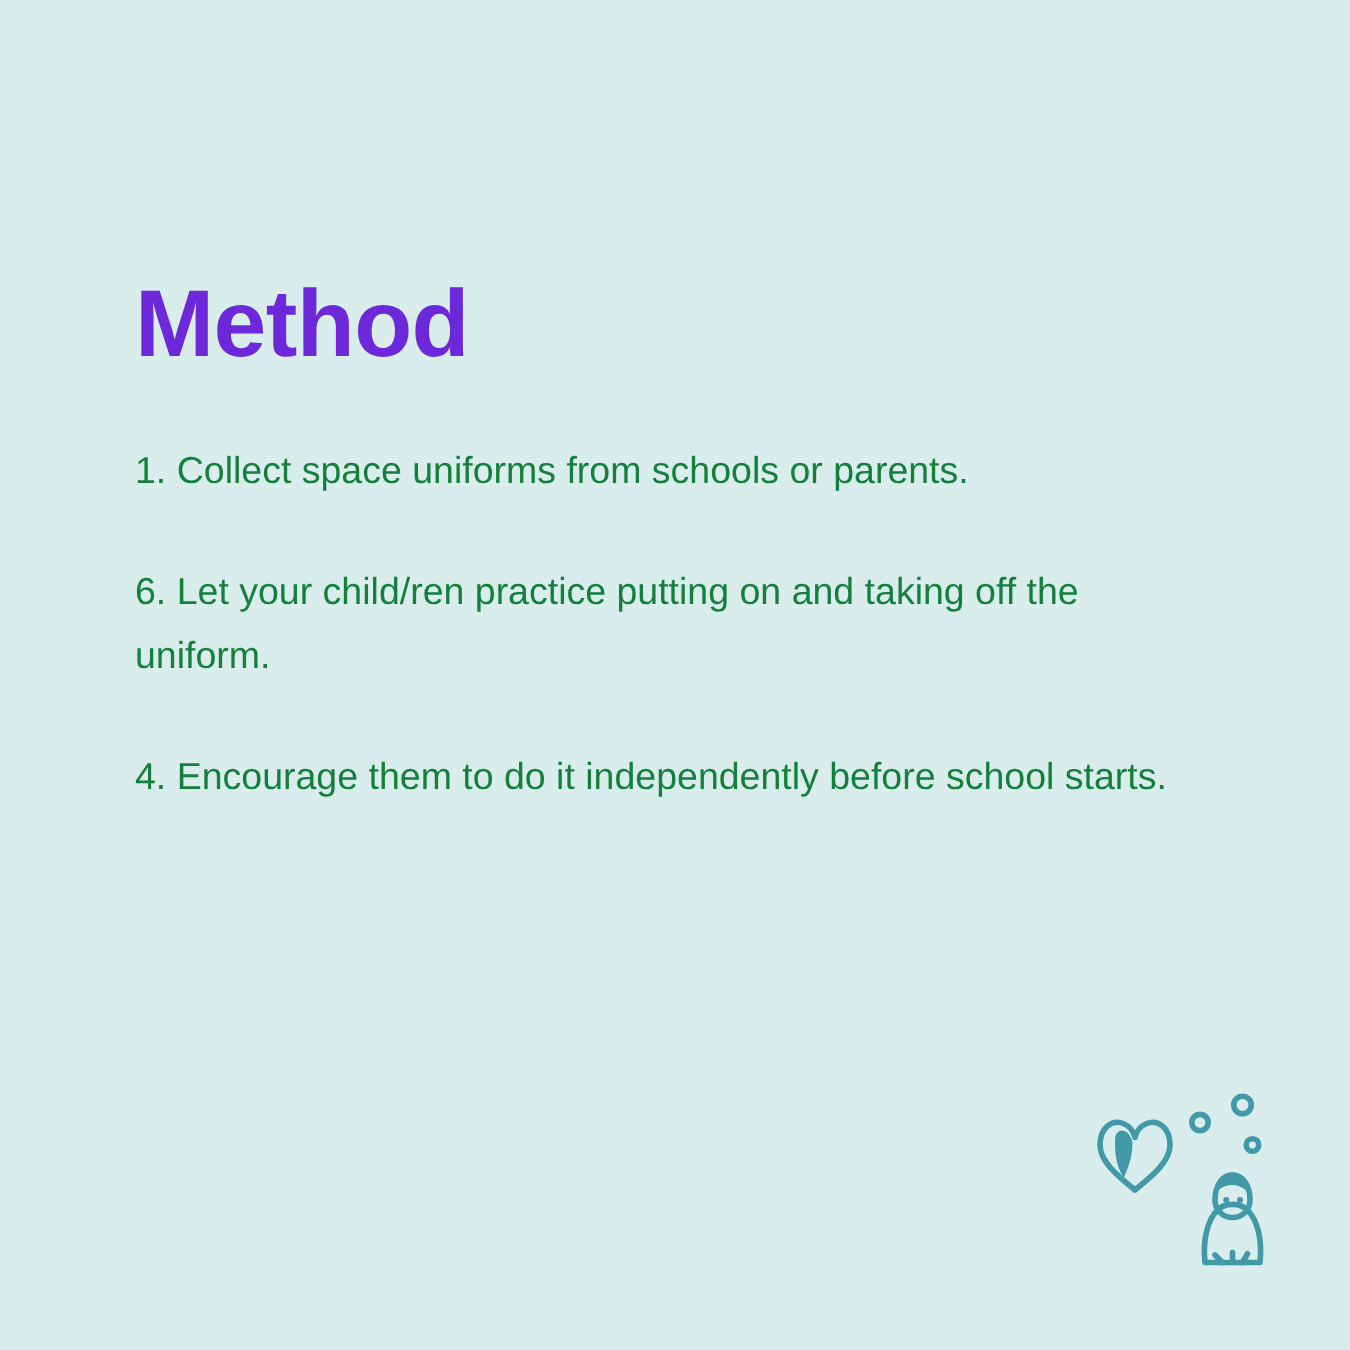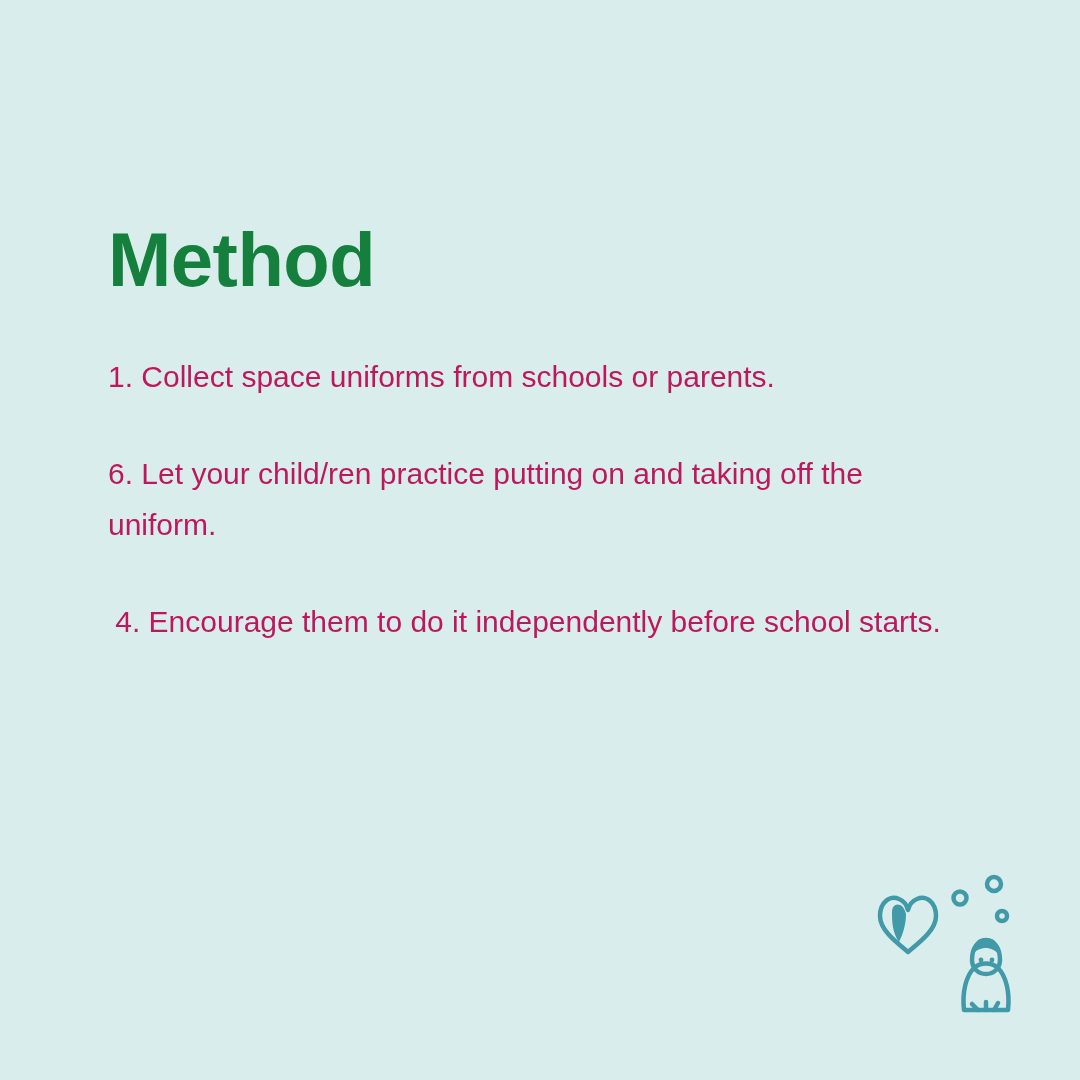--- a/index.html
+++ b/index.html
@@ -18,41 +18,40 @@
     width: 1080px;
     height: 1080px;
     box-sizing: border-box;
   }
   .title {
     position: absolute;
     left: 108px;
     top: 222px;
     font-size: 76px;
     font-weight: bold;
-    color: #15803d;
+    color: #6d28d9;
     letter-spacing: -0.5px;
     line-height: 1;
     text-align: center;
   }
   .steps {
     position: absolute;
     left: 108px;
     top: 352px;
     width: 852px;
   }
   .step {
     font-size: 30px;
     line-height: 1.68;
-    color: #be185d;
+    color: #15803d;
     margin: 0 0 47px 0;
     max-width: 840px;
   }
   .step:last-child {
     margin-bottom: 0;
-    text-align: center;
   }
   .logo-mark {
     position: absolute;
     right: 52px;
     bottom: 62px;
     width: 160px;
     height: 150px;
   }
 </style>
 </head>

